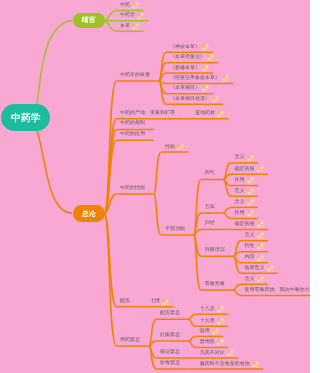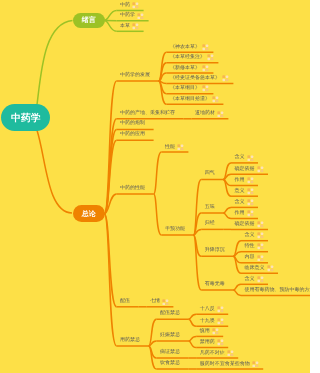--- a/index.html
+++ b/index.html
@@ -1,17 +1,17 @@
 <!DOCTYPE html>
 <html><head>
 <meta charset="utf-8">
 <style>
 html,body{margin:0;padding:0;width:310px;height:373px;background:#fff;overflow:hidden;}
 body{font-family:"Liberation Sans",sans-serif;-webkit-font-smoothing:antialiased;text-rendering:geometricPrecision;}
-#stage{position:relative;width:310px;height:373px;background:#fde047;}
+#stage{position:relative;width:310px;height:373px;background:#f9a8d4;}
 #wires{position:absolute;left:0;top:0;width:310px;height:373px;}
 .node{position:absolute;border-radius:999px;display:flex;align-items:center;justify-content:center;color:#fff;font-weight:bold;}
 .node span{display:block;transform:translateY(0.8px);}
 .leaf{position:absolute;white-space:nowrap;color:#595959;font-size:5px;line-height:1;display:flex;align-items:center;}
 .ico{display:inline-block;margin-left:2.4px;line-height:0;}
 </style>
 </head>
 <body>
 
 <div id="stage">

